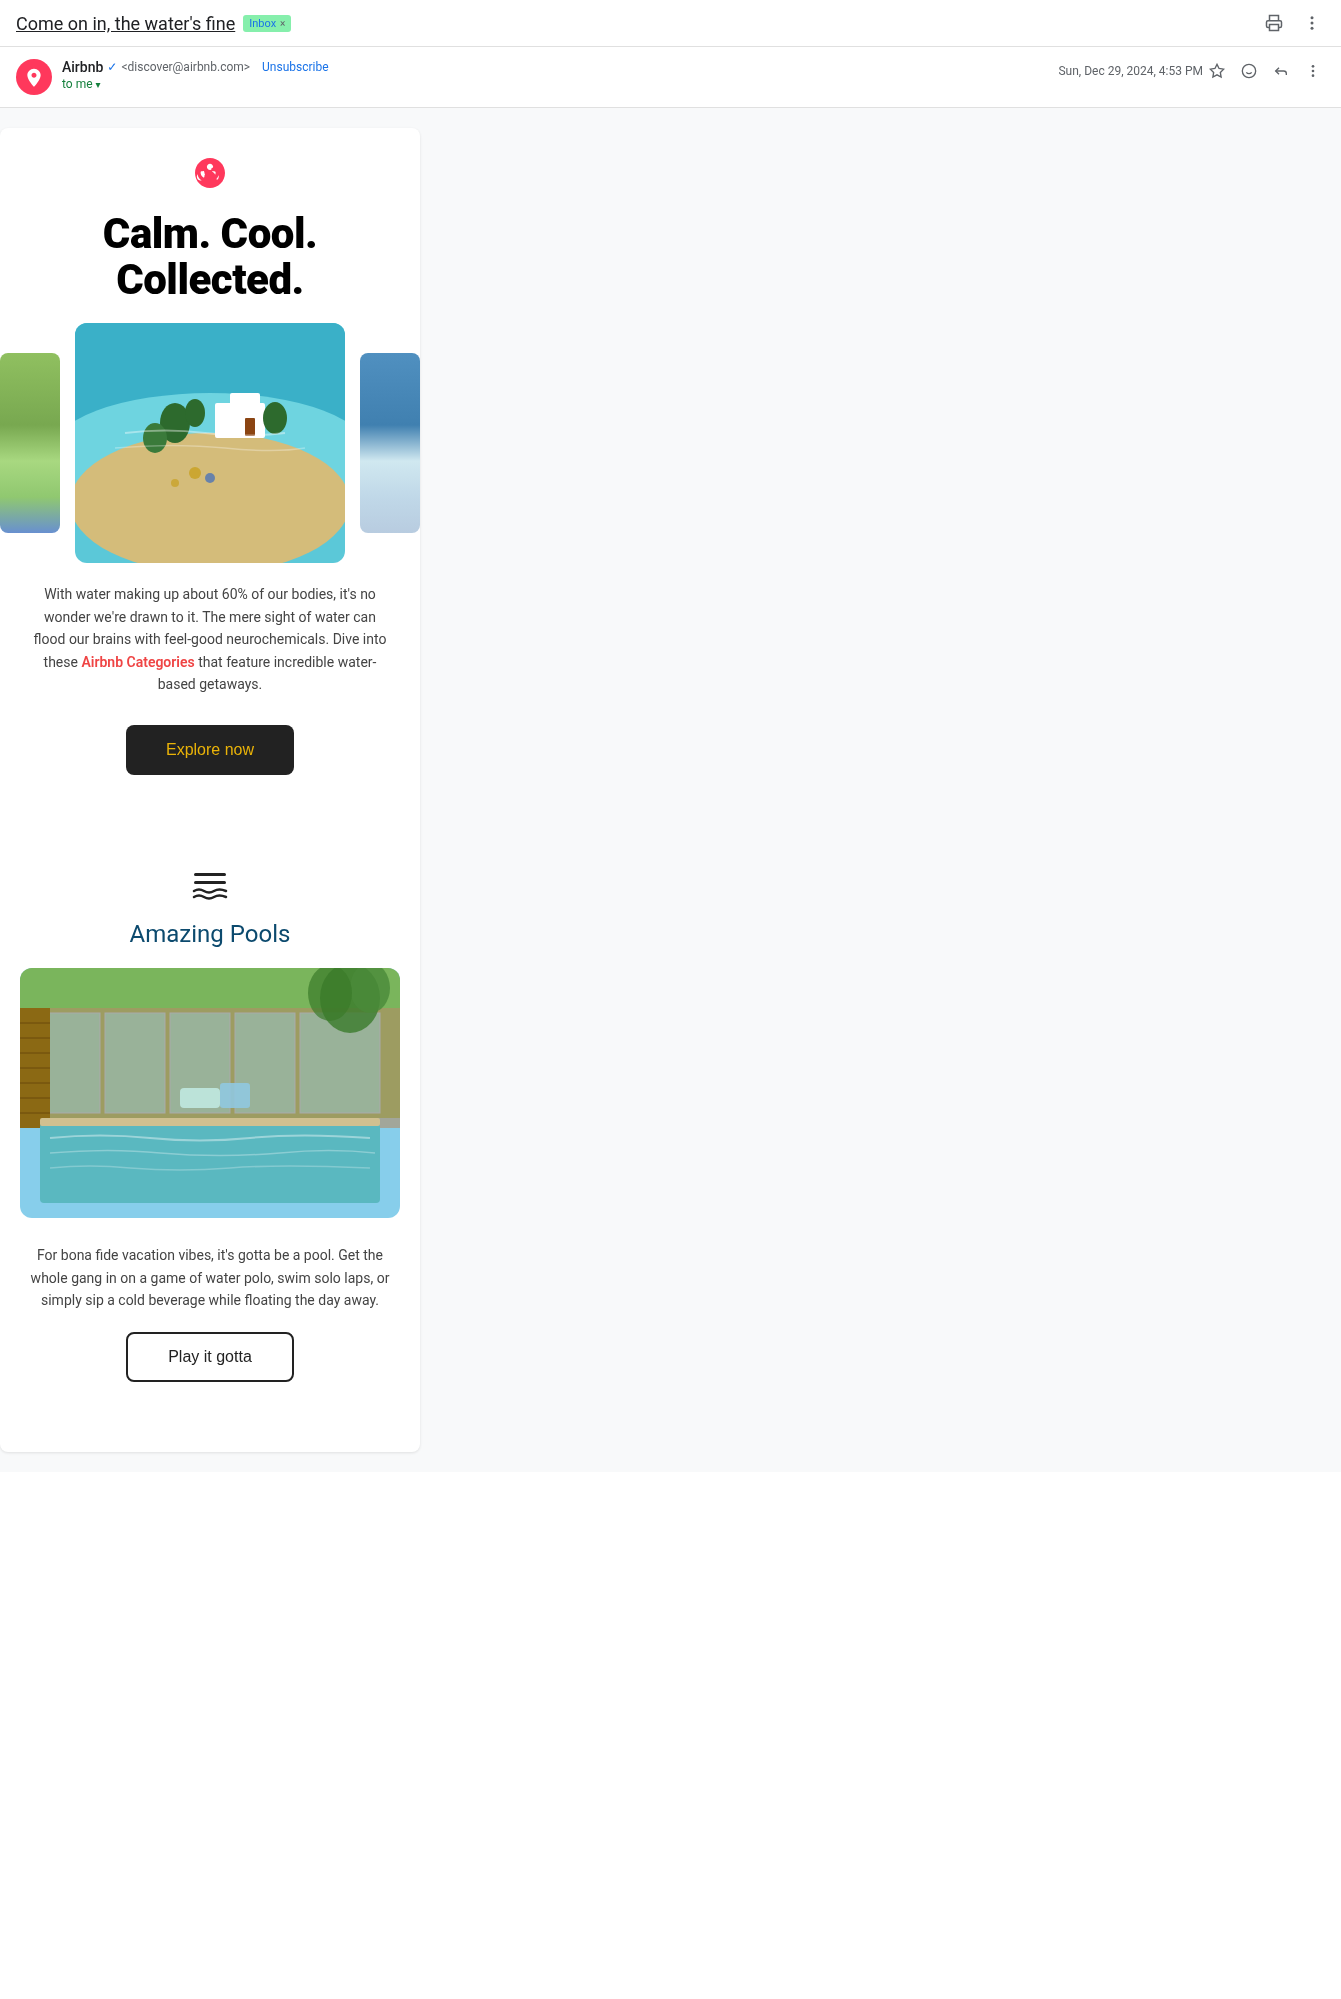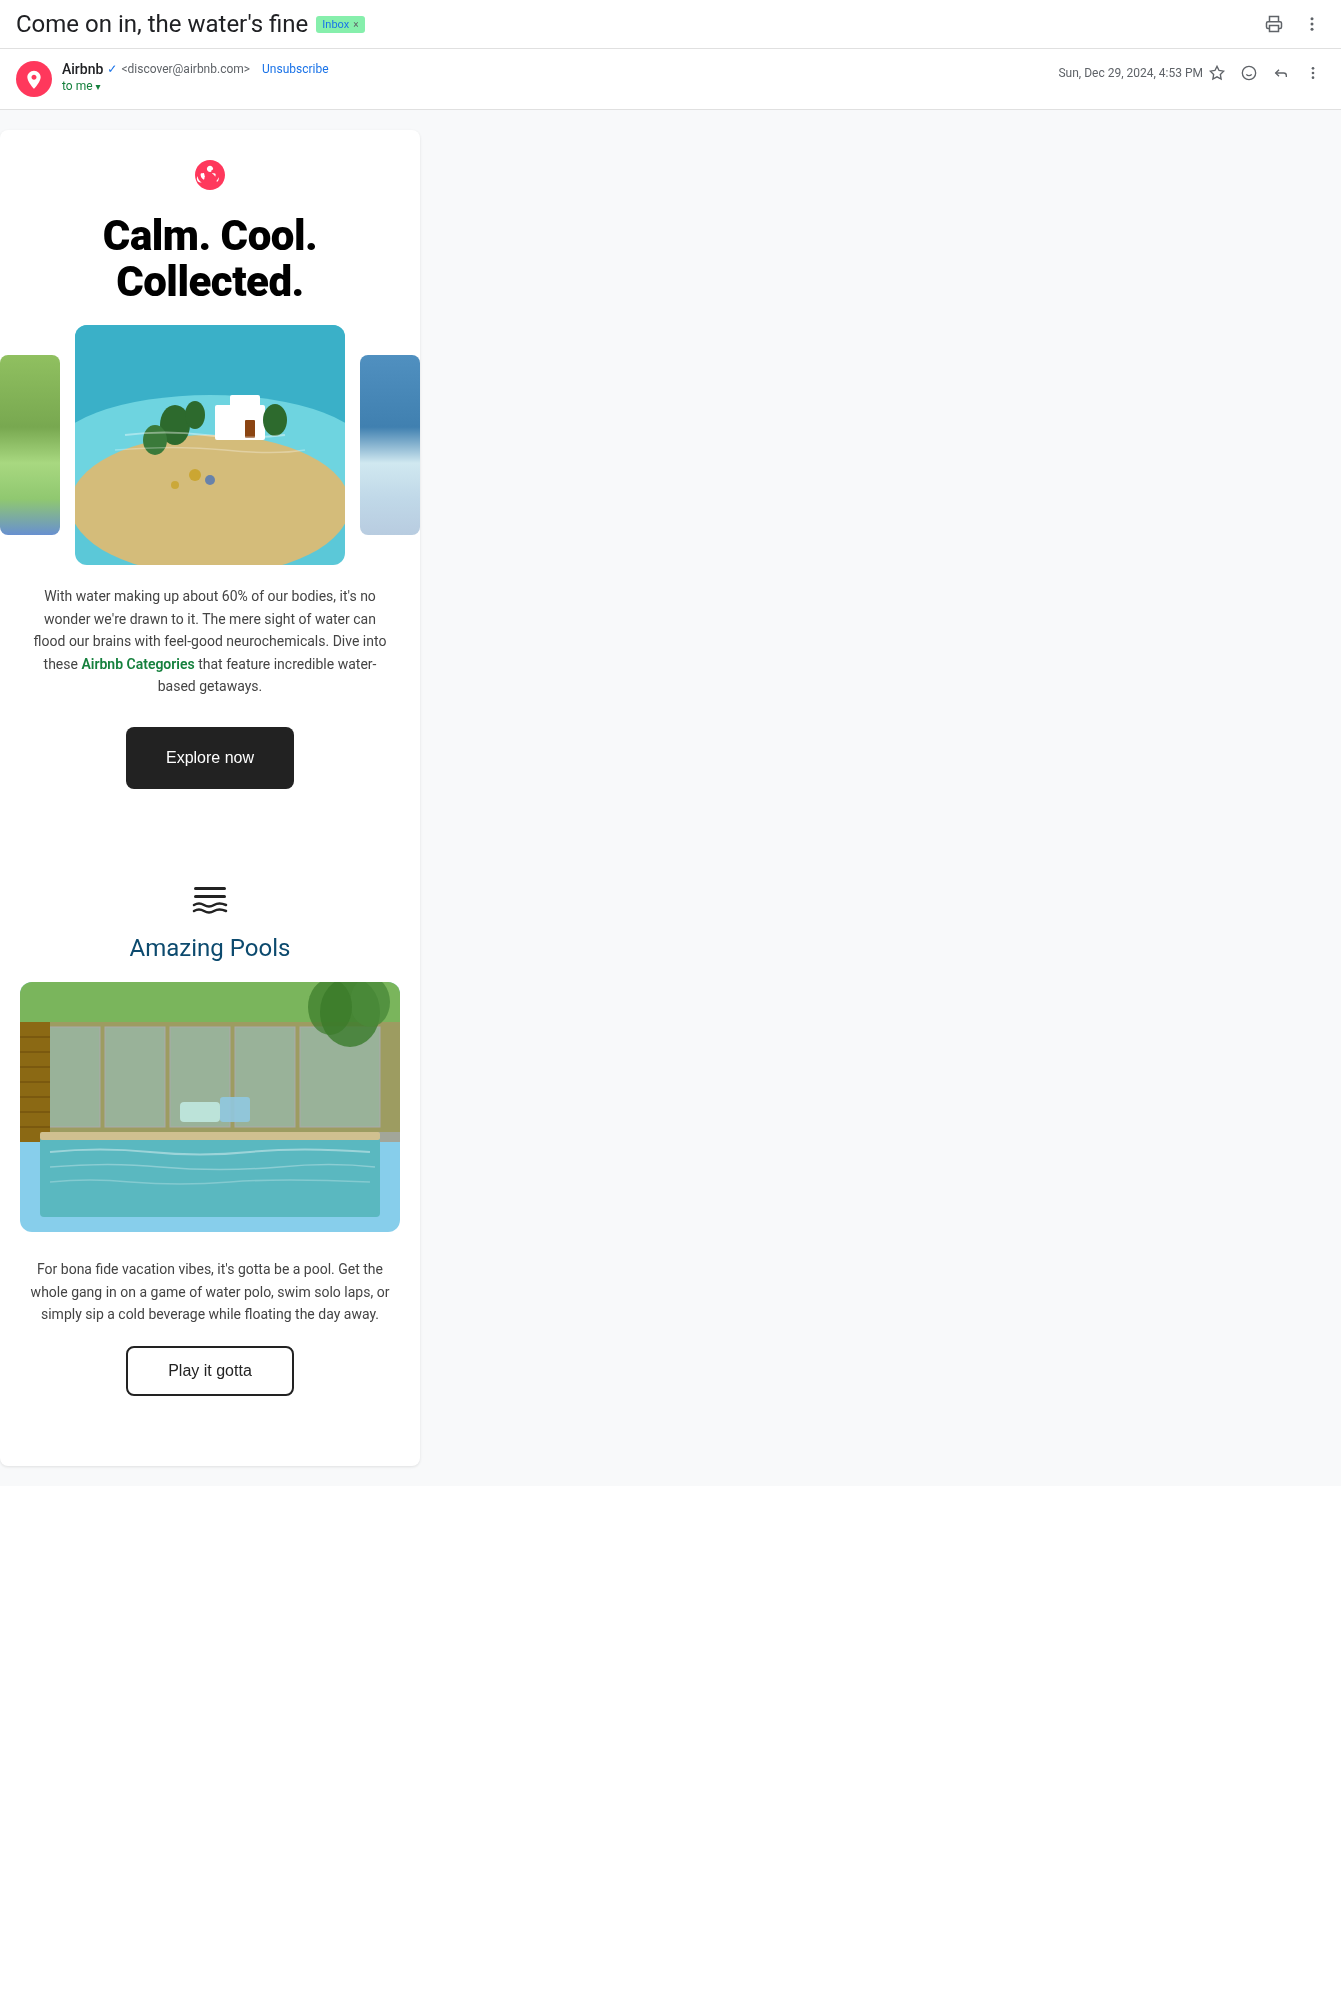--- a/index.html
+++ b/index.html
@@ -20,23 +20,24 @@
 
     
     .subject-bar {
       display: flex;
       align-items: center;
       padding: 10px 16px;
       border-bottom: 1px solid #e0e0e0;
       gap: 8px;
     }
     .subject-text {
-      font-size: 24px;
+      font-size: 18px;
       font-weight: 400;
       color: #202124;
+      text-decoration: underline;
     }
     .inbox-badge {
       display: inline-flex;
       align-items: center;
       background: #86efac;
       color: #1a73e8;
       font-size: 11px;
       padding: 2px 6px;
       border-radius: 3px;
       gap: 4px;
@@ -234,36 +235,36 @@
     .description-area {
       padding: 20px 30px;
       text-align: center;
     }
     .description-text {
       font-size: 14px;
       line-height: 1.6;
       color: #444;
     }
     .airbnb-link {
-      color: #15803d;
+      color: #ef4444;
       font-weight: 600;
       text-decoration: none;
       margin-top: 17px;
     }
 
     
     .cta-area {
       text-align: center;
       padding: 10px 30px 30px;
     }
     .cta-btn {
       display: inline-block;
       background: #222;
-      color: #ffffff;
-      padding: 22px 40px;
+      color: #eab308;
+      padding: 16px 40px;
       border-radius: 8px;
       text-decoration: none;
       font-size: 16px;
       font-weight: 500;
       border: none;
       cursor: pointer;
     }
     .cta-btn-outline {
       display: inline-block;
       background: #fff;

